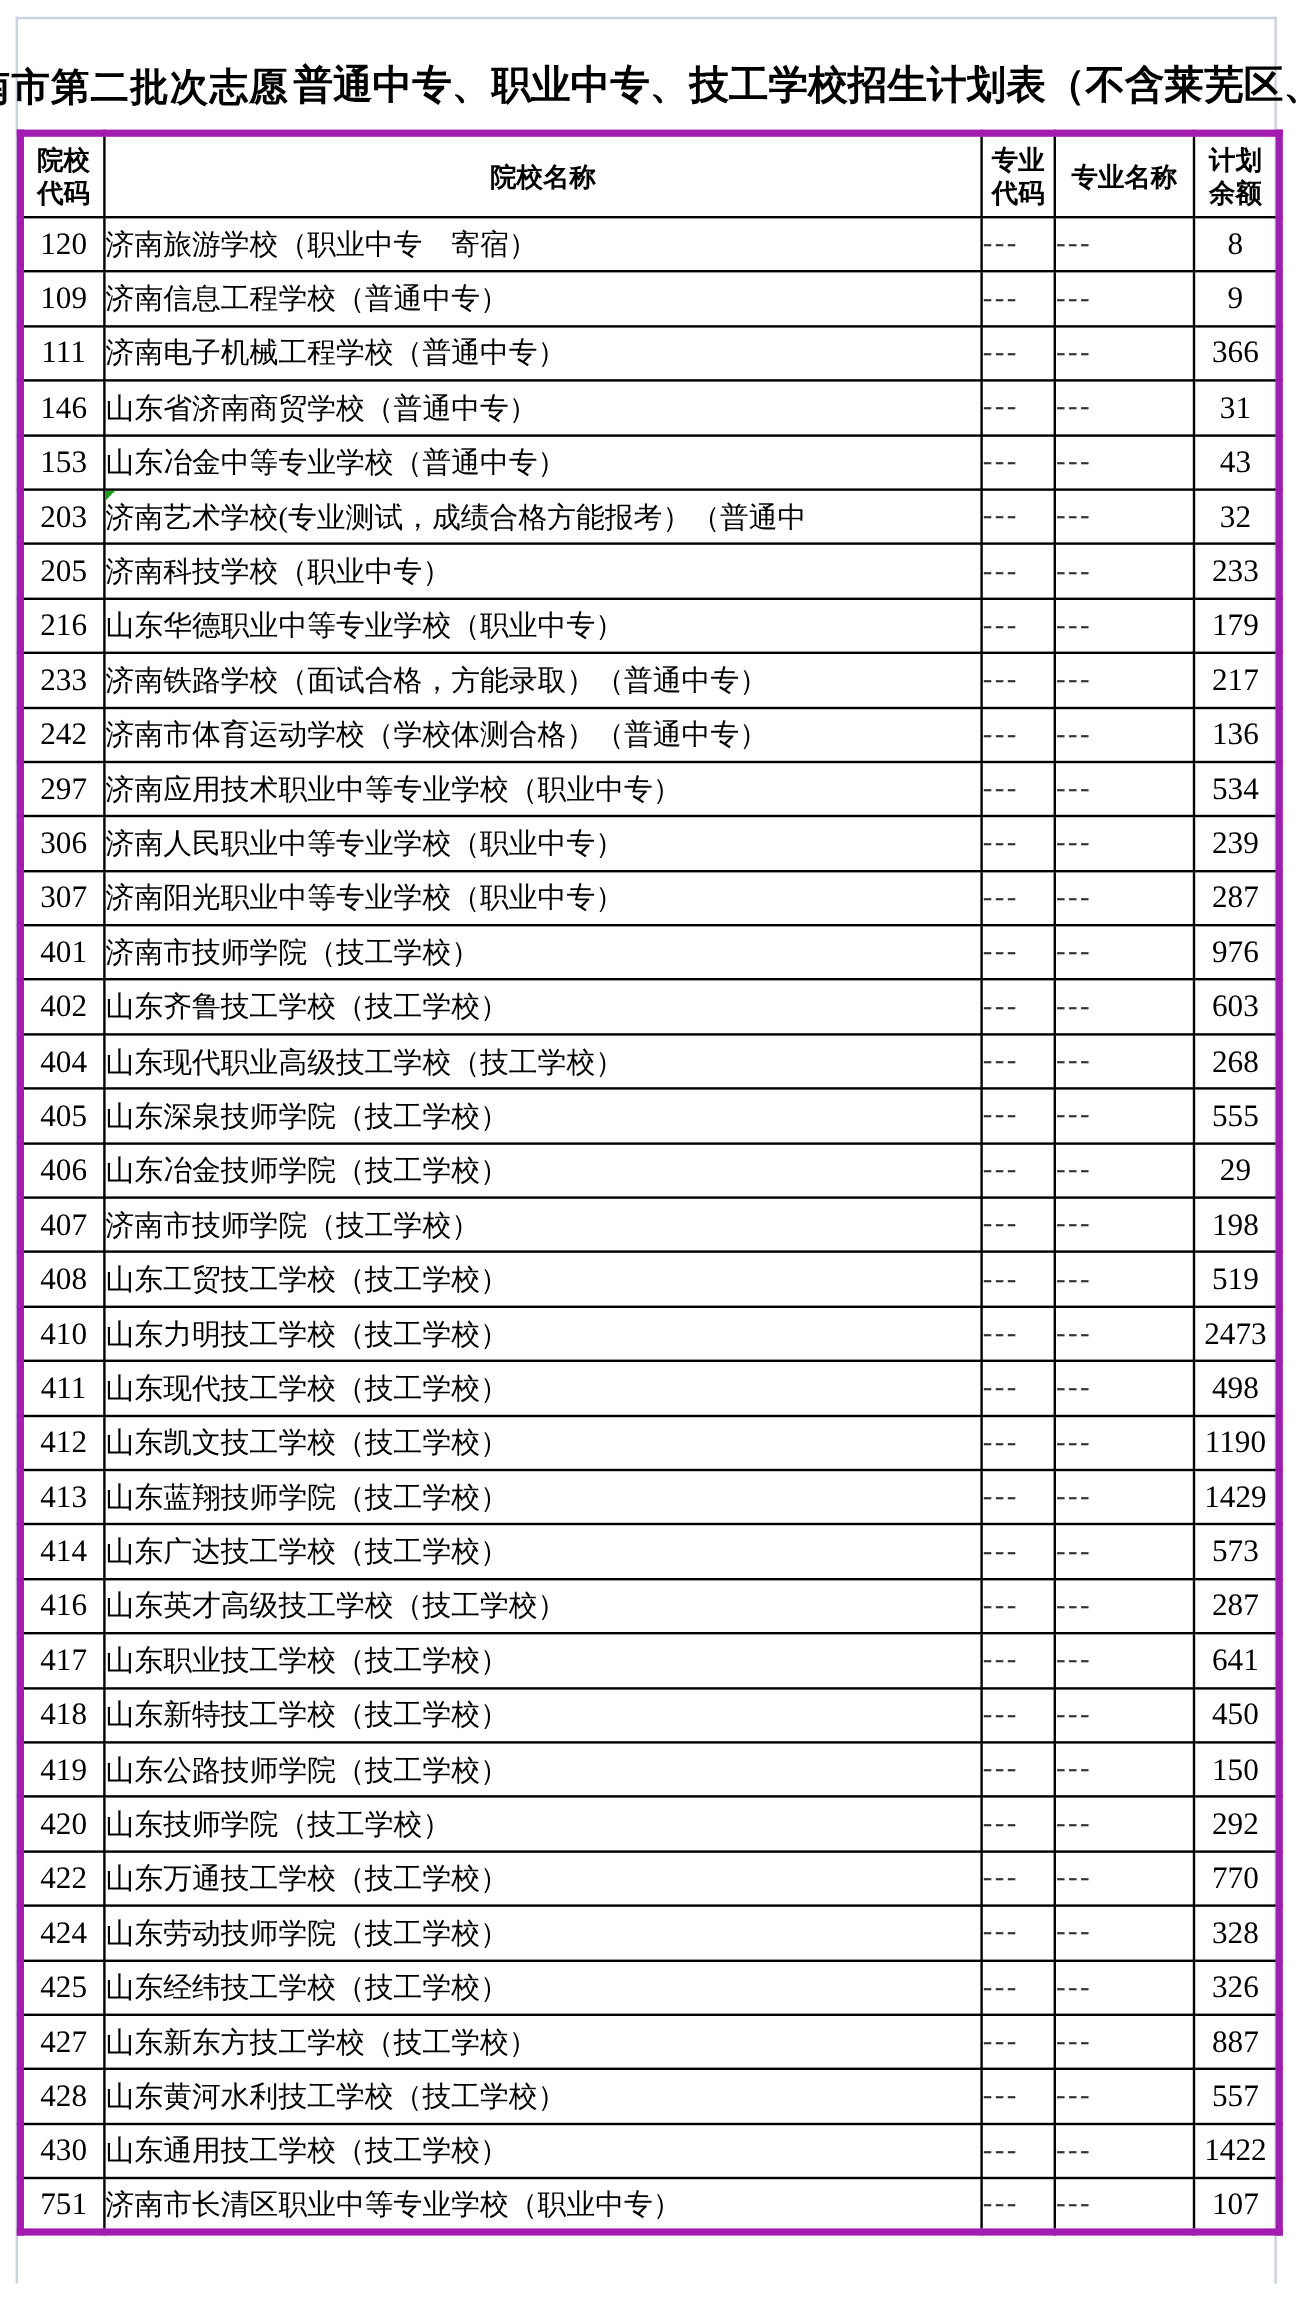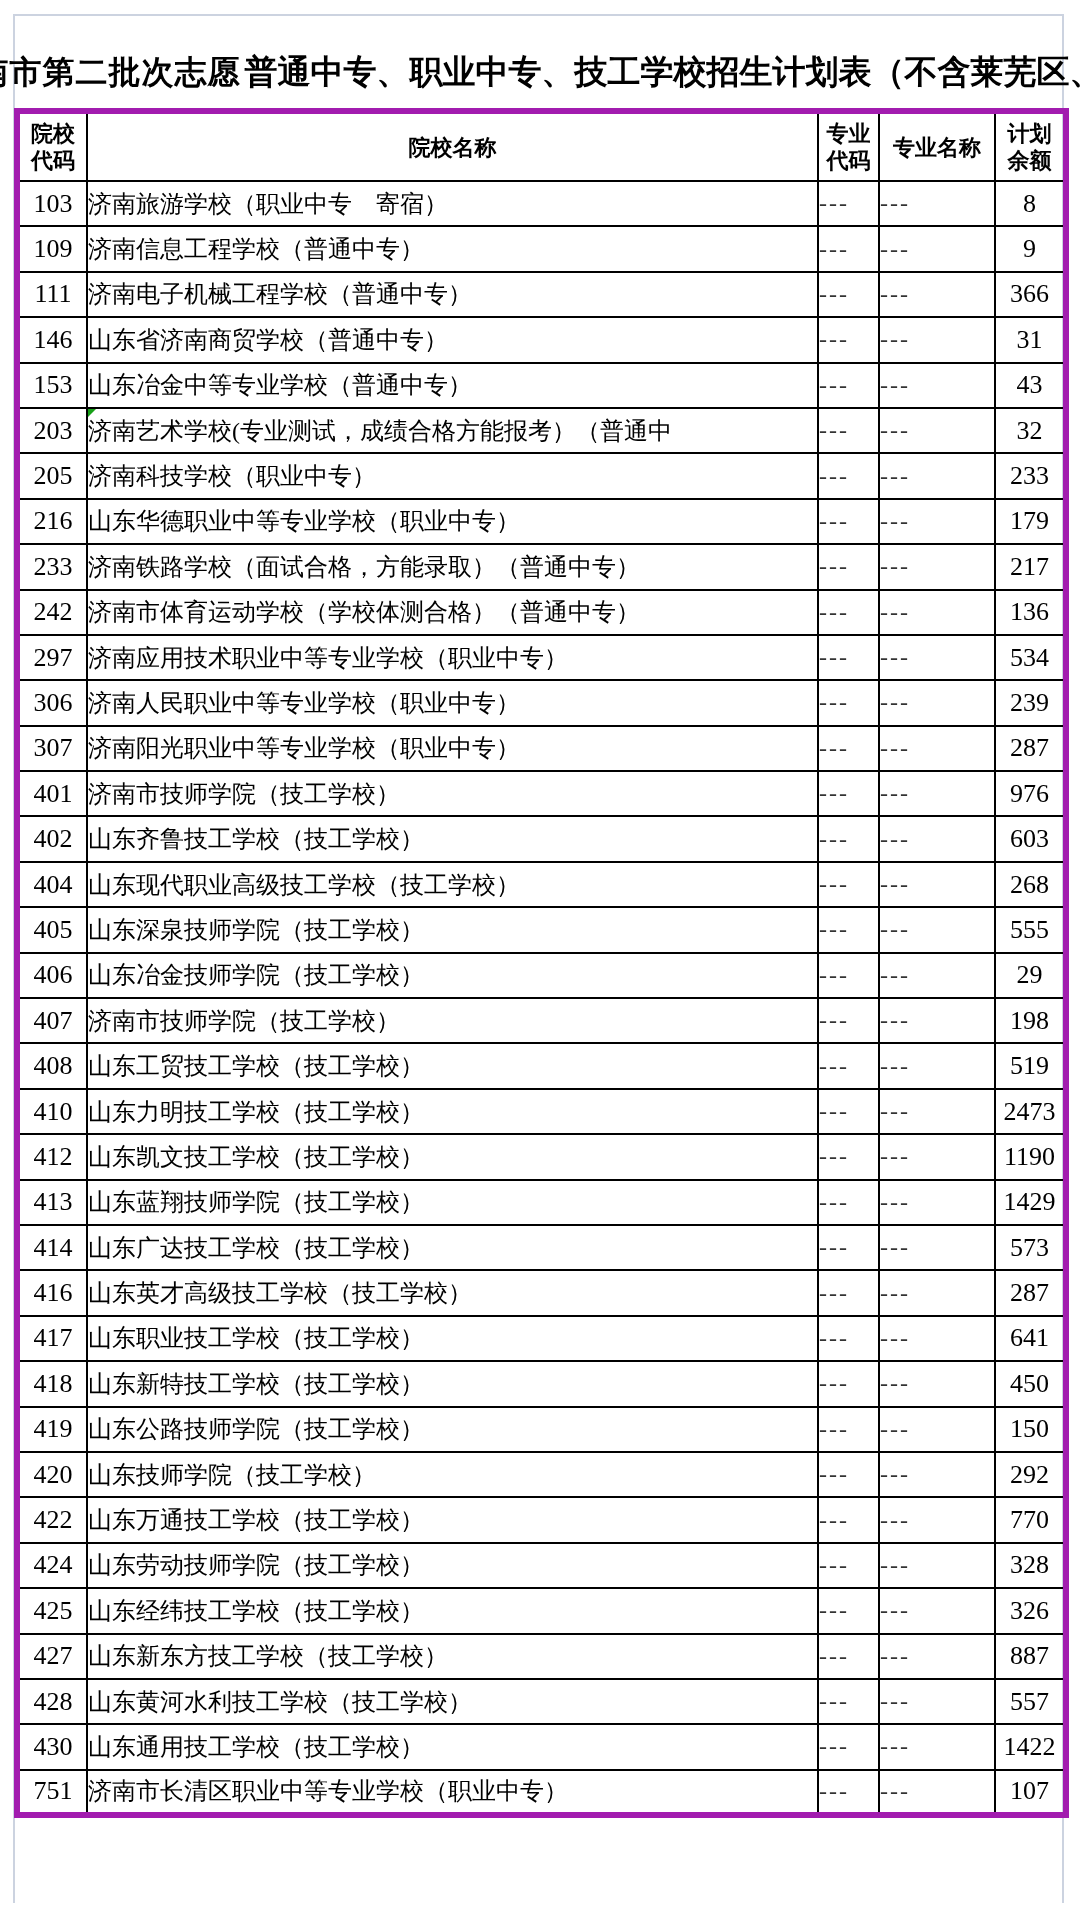--- a/index.html
+++ b/index.html
@@ -143,21 +143,21 @@
         </th>
         <th>专业名称</th>
         <th>
           <div>计划</div>
           <div>余额</div>
         </th>
       </tr>
     </thead>
     <tbody>
         <tr>
-          <td class="code">103</td>
+          <td class="code">120</td>
           <td class="name">济南旅游学校（职业中专　寄宿）</td>
           <td class="dash">---</td>
           <td class="dash">---</td>
           <td class="num">8</td>
         </tr>
         <tr>
           <td class="code">109</td>
           <td class="name">济南信息工程学校（普通中专）</td>
           <td class="dash">---</td>
           <td class="dash">---</td>
@@ -288,20 +288,27 @@
           <td class="dash">---</td>
           <td class="dash">---</td>
           <td class="num">519</td>
         </tr>
         <tr>
           <td class="code">410</td>
           <td class="name">山东力明技工学校（技工学校）</td>
           <td class="dash">---</td>
           <td class="dash">---</td>
           <td class="num">2473</td>
+        </tr>
+        <tr>
+          <td class="code">411</td>
+          <td class="name">山东现代技工学校（技工学校）</td>
+          <td class="dash">---</td>
+          <td class="dash">---</td>
+          <td class="num">498</td>
         </tr>
         <tr>
           <td class="code">412</td>
           <td class="name">山东凯文技工学校（技工学校）</td>
           <td class="dash">---</td>
           <td class="dash">---</td>
           <td class="num">1190</td>
         </tr>
         <tr>
           <td class="code">413</td>

